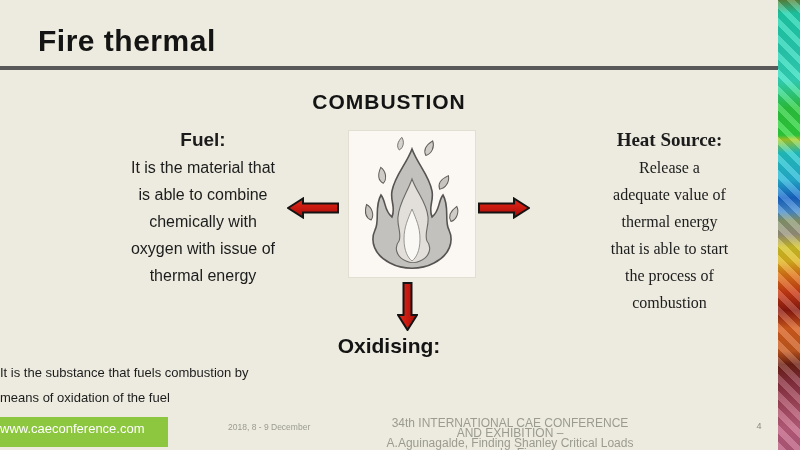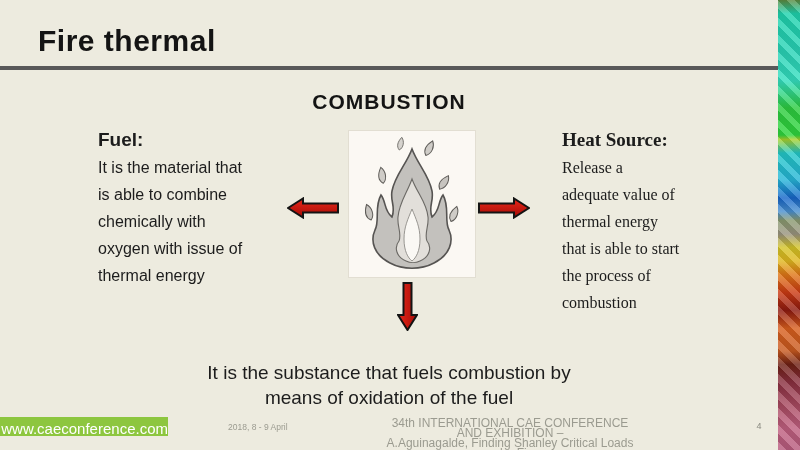--- a/index.html
+++ b/index.html
@@ -4,39 +4,39 @@
 <style>
   html,body{margin:0;padding:0;}
   body{width:800px;height:450px;font-family:"Liberation Sans",sans-serif;}
   .slide{position:relative;width:800px;height:450px;background:#edebdf;overflow:hidden;}
 
   .slide-title{position:absolute;left:38px;top:24px;font-size:30px;font-weight:bold;color:#141414;letter-spacing:0.5px;}
   .title-rule{position:absolute;left:0;top:66px;width:778px;height:4px;background:#595959;}
 
   .combustion{position:absolute;left:0;top:90px;width:778px;text-align:center;font-size:21px;font-weight:bold;color:#141414;letter-spacing:1px;}
 
-  .text-block{position:absolute;color:#1c1c1c;}
+  .text-block{position:absolute;color:#1c1c1c;text-align:center;}
   .block-title{font-size:19px;font-weight:bold;margin-bottom:3px;}
   .block-body{font-size:16px;line-height:27px;white-space:pre-line;}
   .fuel-block{left:98px;top:129px;width:210px;}
   .heat-block{left:562px;top:129px;width:215px;font-family:Liberation Serif, serif;}
 
   .fire-image{position:absolute;left:349px;top:131px;width:126px;height:146px;background:#fcfaf6;box-shadow:0 0 0 1px #e2ded2;}
   .fire-image svg{display:block;width:100%;height:100%;}
 
   .arrow{position:absolute;}
   .arrow-left{left:287px;top:197px;width:52px;height:22px;}
   .arrow-right{left:478px;top:197px;width:52px;height:22px;}
   .arrow-down{left:397px;top:282px;width:21px;height:49px;}
   .arrow svg{display:block;width:100%;height:100%;}
 
   .oxidising-title{position:absolute;left:0;top:334px;width:778px;text-align:center;font-size:21px;font-weight:bold;color:#141414;}
-  .oxidising-body{position:absolute;left:0;top:360px;width:778px;text-align:center;font-size:19px;line-height:25px;color:#1c1c1c;white-space:pre-line;}
+  .oxidising-body{position:absolute;left:0;top:360px;width:778px;text-align:left;font-size:13px;line-height:25px;color:#1c1c1c;white-space:pre-line;}
 
-  .footer-site{position:absolute;left:0;top:417px;width:168px;height:19px;background:#8dc63f;color:#ffffff;font-size:15px;line-height:23px;text-align:right;}
+  .footer-site{position:absolute;left:0;top:417px;width:168px;height:30px;background:#8dc63f;color:#ffffff;font-size:13px;line-height:23px;text-align:left;}
   .footer-date{position:absolute;left:228px;top:422px;font-size:8.5px;color:#9b9b90;}
   .footer-conf{position:absolute;left:385px;top:418px;width:250px;text-align:center;font-size:12px;line-height:10px;color:#9b9b90;}
   .footer-page{position:absolute;left:752px;top:421px;width:14px;text-align:center;font-size:9px;color:#8a8a80;}
 
   .color-strip{position:absolute;right:0;top:0;width:22px;height:450px;
     background:linear-gradient(180deg,
       #5d8a40 0%, #1fd3ae 3%, #2ad4b8 12%, #35dfc0 18%, #2ecc40 24%, #30d63e 30%,
       #a8d12c 31%, #23c8c8 34%, #27b6d8 40%, #1766c9 44%, #4a90d0 47%, #8a9a70 49%,
       #9a9480 52%, #d4c428 55%, #e0b820 58%, #e07818 61%, #cc3b14 65%, #8e1a10 69%,
       #d95f1e 73%, #c85a20 78%, #6e2014 81%, #8a3040 85%, #a84a60 90%, #c06080 95%, #b85c7e 100%);}
@@ -119,25 +119,26 @@
       <defs>
           <linearGradient id="gd" x1="0" y1="0" x2="1" y2="0">
         <stop offset="0" stop-color="#e8281a"></stop>
             <stop offset="1" stop-color="#a50b06"></stop>
       </linearGradient>
         </defs>
       <polygon points="10.5,48 1,33 6.5,33 6.5,1 14.5,1 14.5,33 20,33" fill="url(#gd)" stroke="#141414" stroke-width="2"></polygon>
     </svg>
   </div>
 
+  <div class="oxidising-title">Oxidising:</div>
   <div class="oxidising-body">It is the substance that fuels combustion by
 means of oxidation of the fuel</div>
 
   <div class="footer-site">www.caeconference.com</div>
-  <div class="footer-date">2018, 8 -  9 April</div>
+  <div class="footer-date">2018, 8 -  9 December</div>
   <div class="footer-conf">
     <div>34th INTERNATIONAL CAE CONFERENCE AND EXHIBITION –</div>
     <div>A.Aguinagalde, Finding Shanley Critical Loads under Fire</div>
   </div>
   <div class="footer-page">4</div>
 
   <div class="color-strip"></div>
 
 </div>
 

